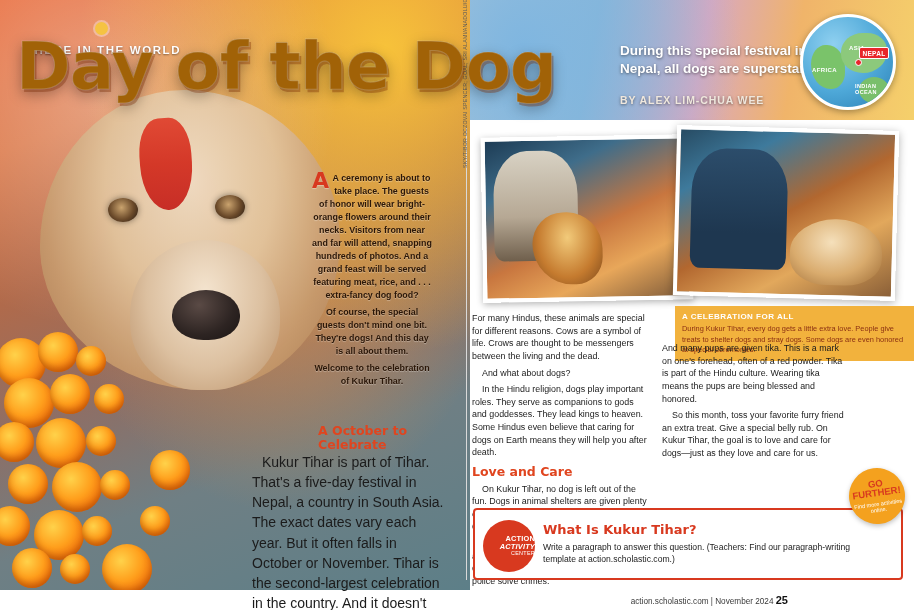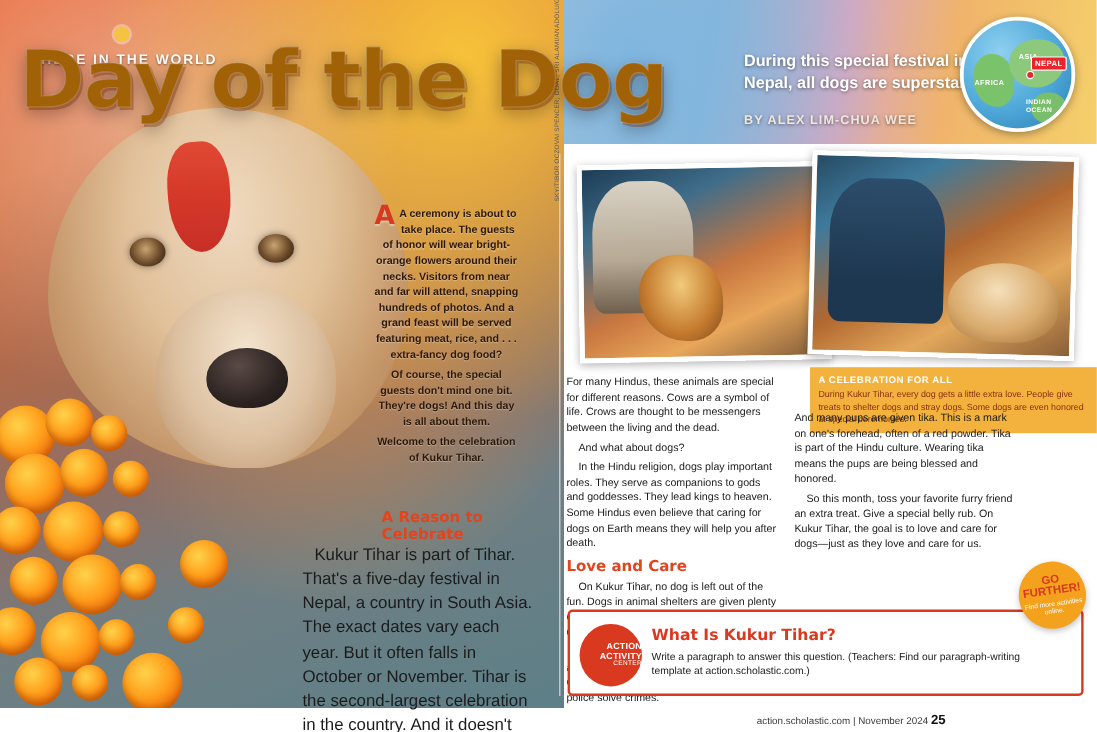--- a/index.html
+++ b/index.html
@@ -260,21 +260,21 @@
     border: 2px solid #d8391f; border-radius: 4px;
     background:#ffffff;
   }
   .action-seal {
     position:absolute; left: 8px; top: 10px; width: 52px; height: 52px;
     border-radius:50%; background:#d8391f; color:#fff;
     display:flex; flex-direction:column; align-items:flex-end; justify-content:center;
     text-align:center; line-height:1.05;
   }
   .as-1 { font-size: 7.4px; font-weight:900; letter-spacing:.2px; }
-  .as-2 { font-size: 7.4px; font-weight:900; letter-spacing:.2px; }
+  .as-2 { font-size: 7.4px; font-weight:900; letter-spacing:.2px;font-style:italic; }
   .as-3 { font-size: 5.4px; letter-spacing:.3px; margin-top:1px; }
   .action-title {
     position:absolute; left: 68px; top: 12px;
     color:#d8391f; font-weight: 900; font-size: 13px;
     font-family:"DejaVu Sans", sans-serif;
   }
   .action-body {
     position:absolute; left: 68px; top: 31px; width: 340px;
     font-size: 8.6px; line-height: 1.42; color:#1b1b1b;
   }
@@ -355,21 +355,21 @@
 
   <div class="deck">During this special festival in Nepal, all dogs are superstars.</div>
   <div class="byline">BY ALEX LIM-CHUA WEE</div>
 
   <div class="hero-col">
     <p><span class="dropcap">A</span><span>A ceremony is about to take place. The guests of honor will wear bright-orange flowers around their necks. Visitors from near and far will attend, snapping hundreds of photos. And a grand feast will be served featuring meat, rice, and . . . extra-fancy dog food?</span></p>
     <p>Of course, the special guests don't mind one bit. They're dogs! And this day is all about them.</p>
     <p>Welcome to the celebration of Kukur Tihar.</p>
   </div>
 
-  <div class="subhead-hero">A Reason to Celebrate</div>
+  <div class="subhead-hero">A October to Celebrate</div>
   <div class="hero-col2">
     <p>Kukur Tihar is part of Tihar. That's a five-day festival in Nepal, a country in South Asia. The exact dates vary each year. But it often falls in October or November. Tihar is the second-largest celebration in the country. And it doesn't just celebrate dogs. There are festival days for cows and crows too. These animals are important to many Hindus. Hindus are people who follow the religion Hinduism. In Nepal, about 80 percent of the population is Hindu.</p>
   </div>
 
   <div class="vrule"></div>
 
   <div class="content">
 
     <div class="photo1"></div>
     <div class="photo2"></div>

